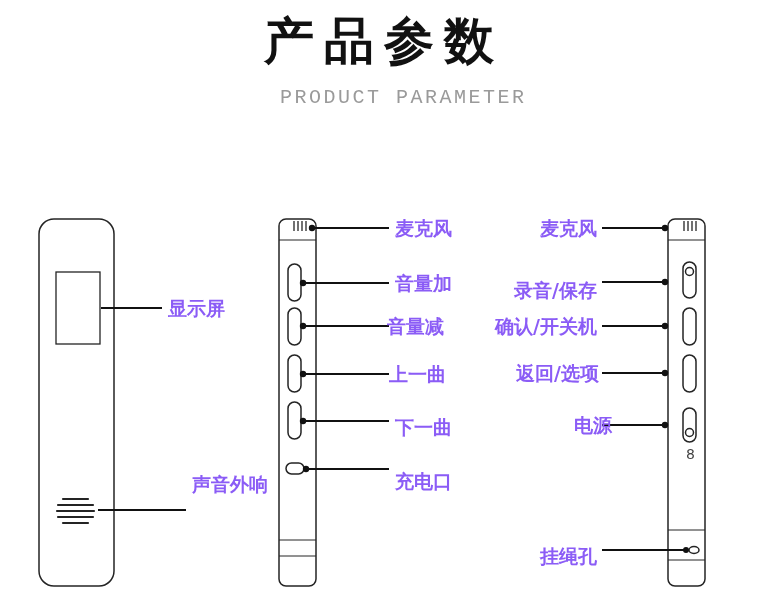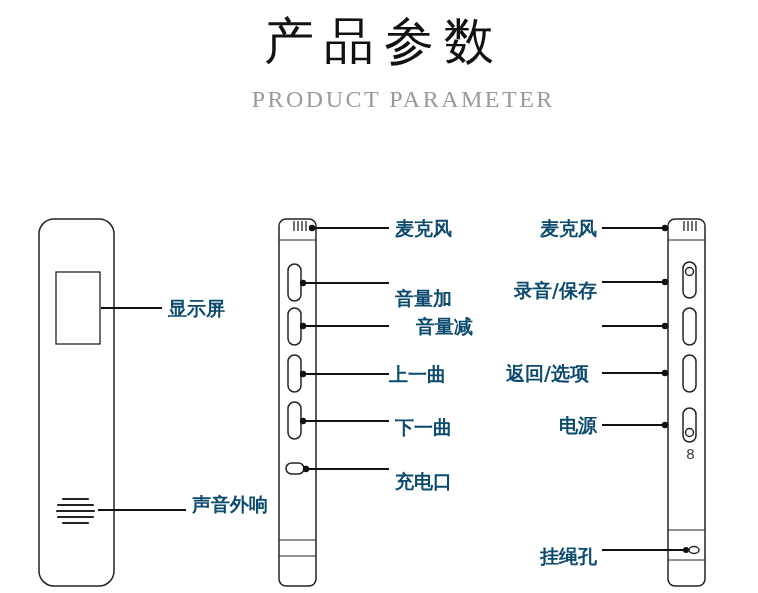--- a/index.html
+++ b/index.html
@@ -7,39 +7,39 @@
     position:relative;
     width:758px;height:593px;
     background:#fff;
     overflow:hidden;
     font-family:"DejaVu Sans", sans-serif;
     color:#151515;
   }
   .title{
     position:absolute;left:0;right:0;top:8px;
     text-align:center;
-    font-size:50px;font-weight:400;
+    font-size:50px;font-weight:700;
     letter-spacing:10px;padding-left:10px;
     color:#111;
   }
   .subtitle{
     position:absolute;left:0;right:0;top:86px;
     text-align:center;
-    font-family:Liberation Serif, serif;
-    font-size:24px;font-weight:400;
+    font-family:Liberation Mono, monospace;
+    font-size:20px;font-weight:400;
     letter-spacing:2.5px;padding-left:2.5px;
     color:#9a9a9a;
     margin-left:46px;
   }
   .diagram-svg{position:absolute;left:0;top:0;}
   .lbl{
     position:absolute;
     transform:translateY(-50%);
     font-size:19px;font-weight:700;
-    white-space:nowrap;color:#0c4a6e;
+    white-space:nowrap;color:#8b5cf6;
     line-height:1;
   }
   .lbl.right{text-align:right;}
   .marking{
     position:absolute;
     font-size:14px;font-weight:400;color:#444;
     line-height:1;
   }
 </style>
 </head>
@@ -135,30 +135,31 @@
       <circle cx="665" cy="228" r="3.2"></circle>
       <circle cx="665" cy="282" r="3.2"></circle>
       <circle cx="665" cy="326" r="3.2"></circle>
       <circle cx="665" cy="373" r="3.2"></circle>
       <circle cx="665" cy="425" r="3.2"></circle>
       <circle cx="686" cy="550" r="3"></circle>
     </g>
   </svg>
 
   <div class="lbl" style="left:168px;top:308px">显示屏</div>
-  <div class="lbl" style="left:192px;top:504px">声音外响</div>
+  <div class="lbl" style="left:192px;top:484px">声音外响</div>
 
   <div class="lbl" style="left:395px;top:228px">麦克风</div>
-  <div class="lbl" style="left:395px;top:298px">音量加</div>
-  <div class="lbl" style="left:416px;top:326px">音量减</div>
+  <div class="lbl" style="left:395px;top:283px">音量加</div>
+  <div class="lbl" style="left:387px;top:326px">音量减</div>
   <div class="lbl" style="left:389px;top:374px">上一曲</div>
   <div class="lbl" style="left:395px;top:427px">下一曲</div>
   <div class="lbl" style="left:395px;top:481px">充电口</div>
 
   <div class="lbl right" style="right:161px;top:228px">麦克风</div>
   <div class="lbl right" style="right:161px;top:290px">录音/保存</div>
-  <div class="lbl right" style="right:169px;top:373px">返回/选项</div>
-  <div class="lbl right" style="right:161px;top:425px">电源</div>
+  <div class="lbl right" style="right:161px;top:326px">确认/开关机</div>
+  <div class="lbl right" style="right:159px;top:373px">返回/选项</div>
+  <div class="lbl right" style="right:146px;top:425px">电源</div>
   <div class="lbl right" style="right:161px;top:556px">挂绳孔</div>
 
   <div class="marking" style="left:686px;top:447px">8</div>
 
 </div>
 
 </body></html>

